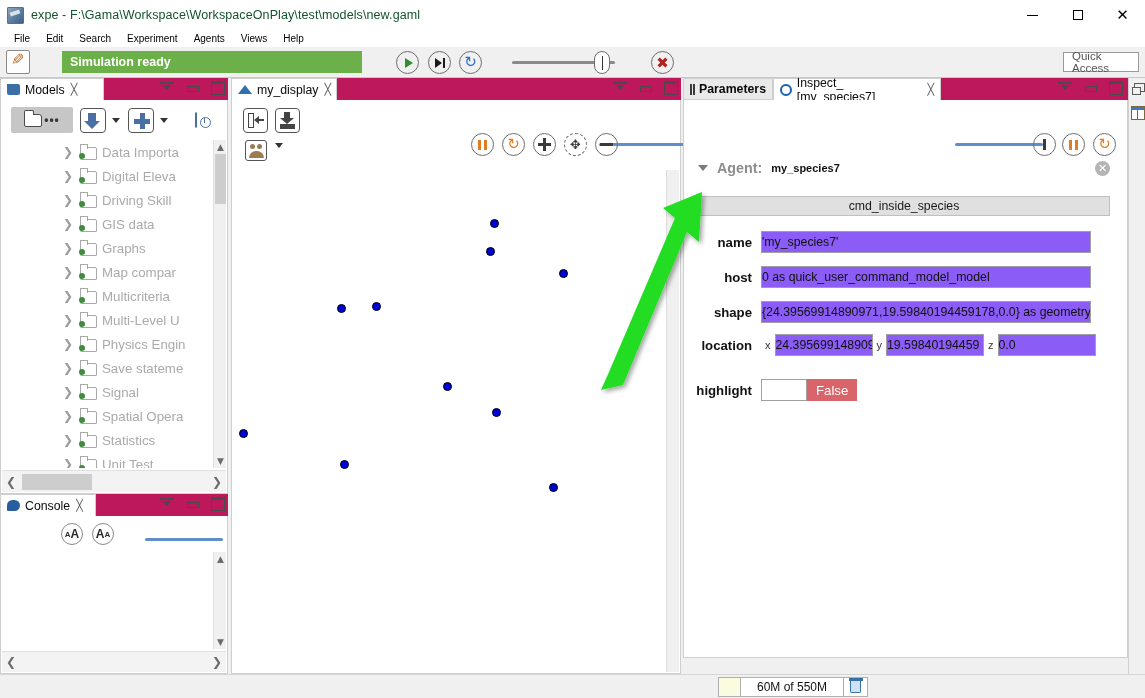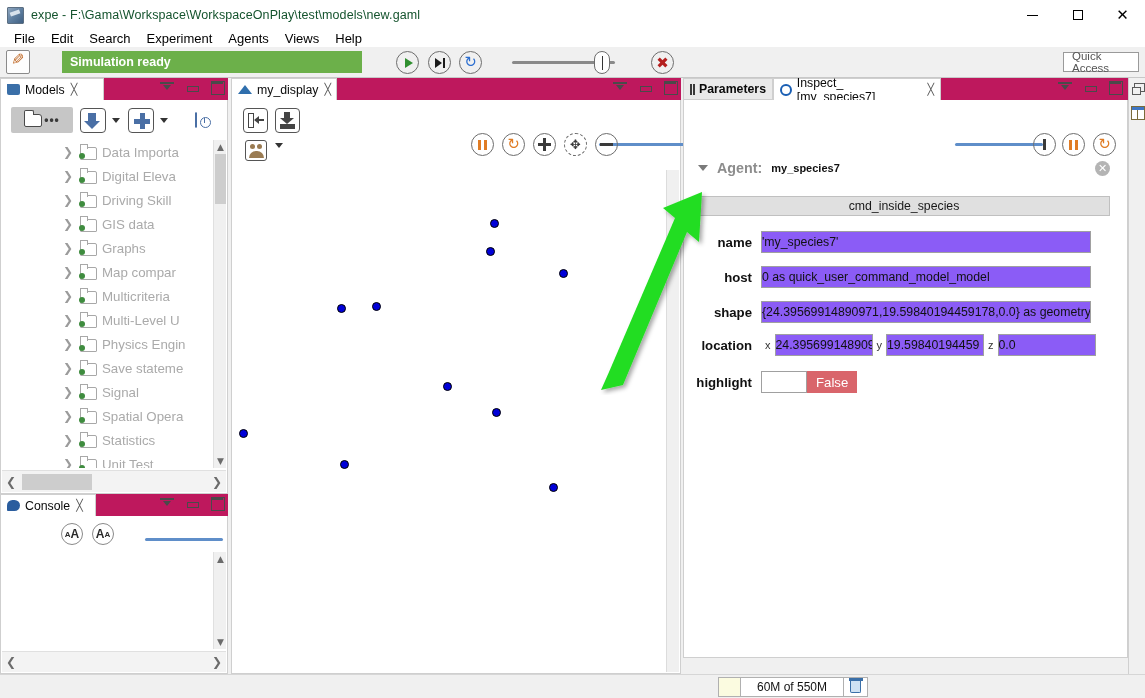--- a/index.html
+++ b/index.html
@@ -38,21 +38,21 @@
   }
   .wb-min { width: 11px; height: 1px; background: #000; }
   .wb-max { width: 10px; height: 10px; border: 1px solid #000; }
   .wb-close { font-size: 15px; line-height: 1; font-family: "DejaVu Sans", sans-serif; }
 
   
   .menubar {
     position: absolute; left: 0; top: 30px; width: 1145px; height: 17px;
     background: #ffffff; display: flex; align-items: center; padding-left: 6px;
   }
-  .menuitem { padding: 0 8px; font-size: 13px; color: #000; height: 17px; line-height: 17px; }
+  .menuitem { padding: 0 8px; font-size: 10px; color: #000; height: 17px; line-height: 17px; }
 
   
   .coolbar {
     position: absolute; left: 0; top: 47px; width: 1145px; height: 31px;
     background: #f0f0f0; border-bottom: 1px solid #c8c8c8;
   }
   .cb-editbtn {
     position: absolute; left: 6px; top: 3px; width: 24px; height: 24px;
     background: #fdfdfd; border: 1px solid #8a8a8a; border-radius: 2px;
   }
@@ -618,21 +618,21 @@
         <span class="chk-wrap">
           <span class="subl">x</span>
           <span class="ftext" style="width:98px;">24.3956991489095</span>
           <span class="subl">y</span>
           <span class="ftext" style="width:98px;">19.59840194459</span>
           <span class="subl">z</span>
           <span class="ftext" style="width:98px;">0.0</span>
         </span>
       </div>
 
-      <div class="frow" style="top:269px;">
+      <div class="frow" style="top:277px;">
         <span class="flabel">highlight</span>
         <span class="chk-wrap">
           <span class="chk-box"></span>
           <span class="chk-false">False</span>
         </span>
       </div>
     </div>
   </div>
 
   <div class="edge-bar">

